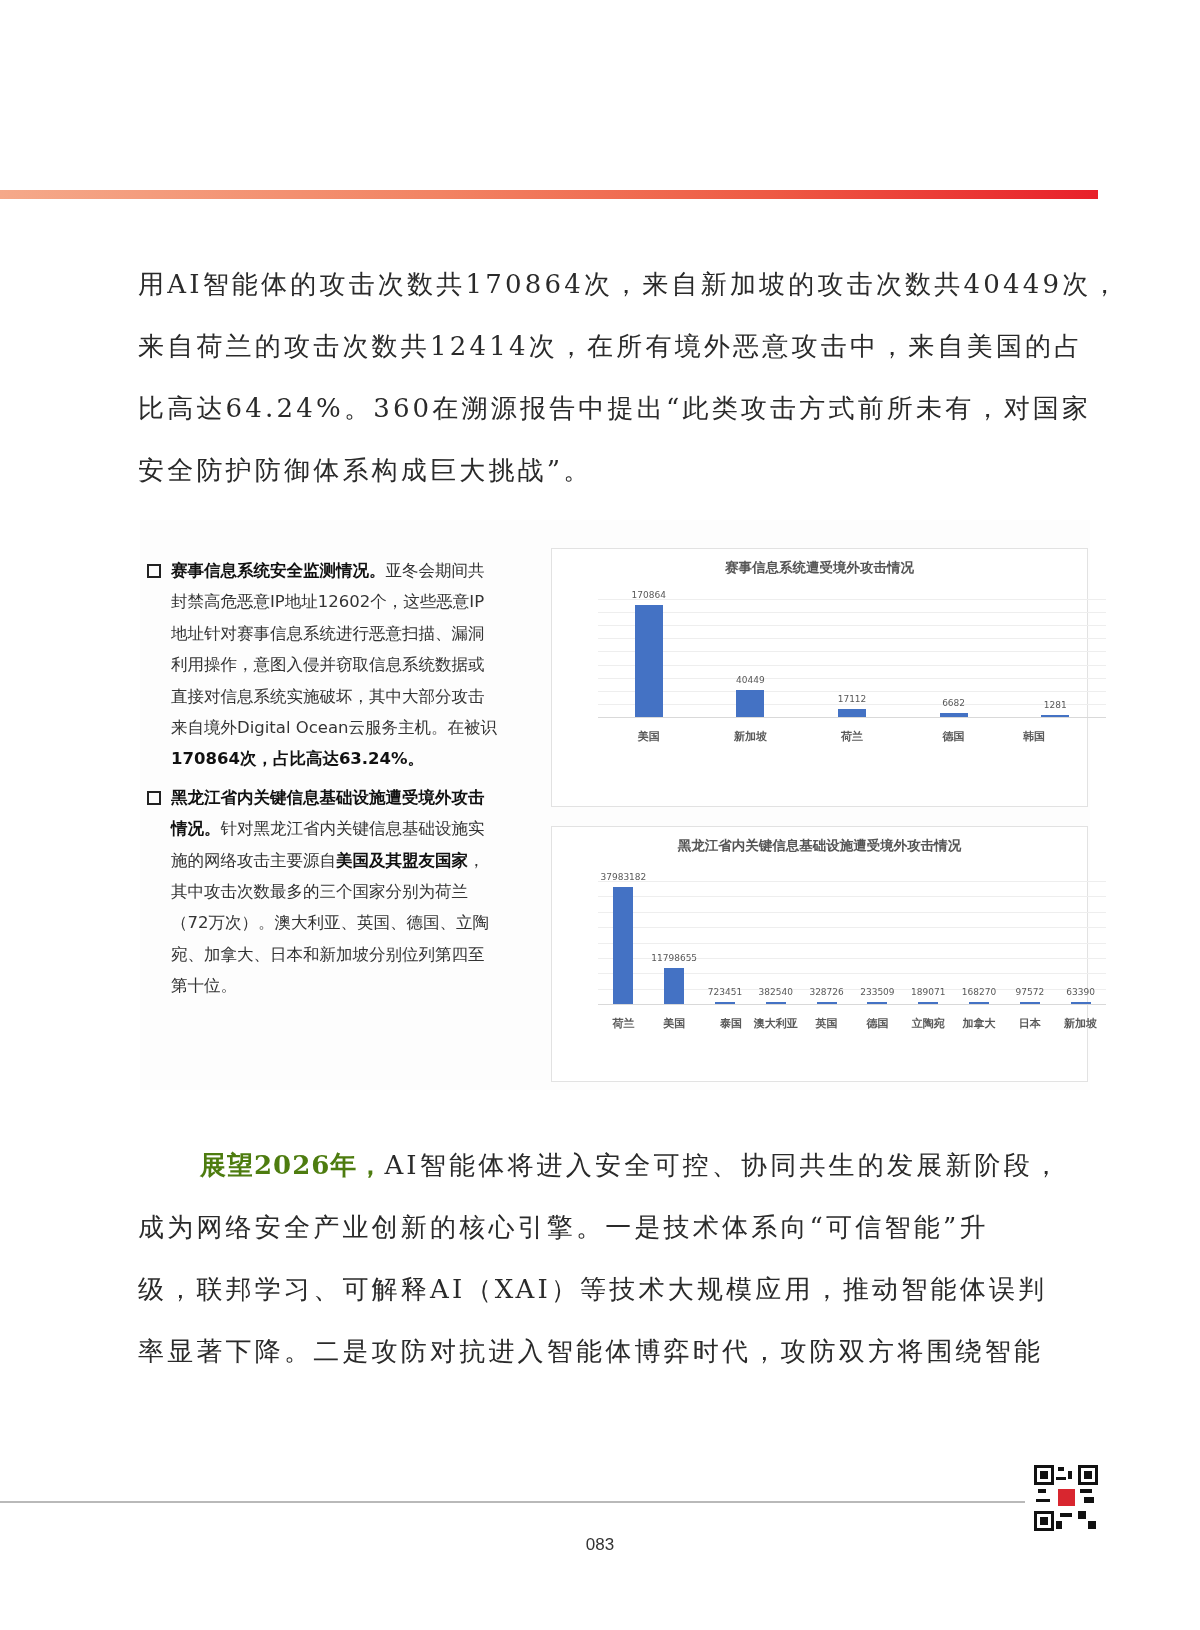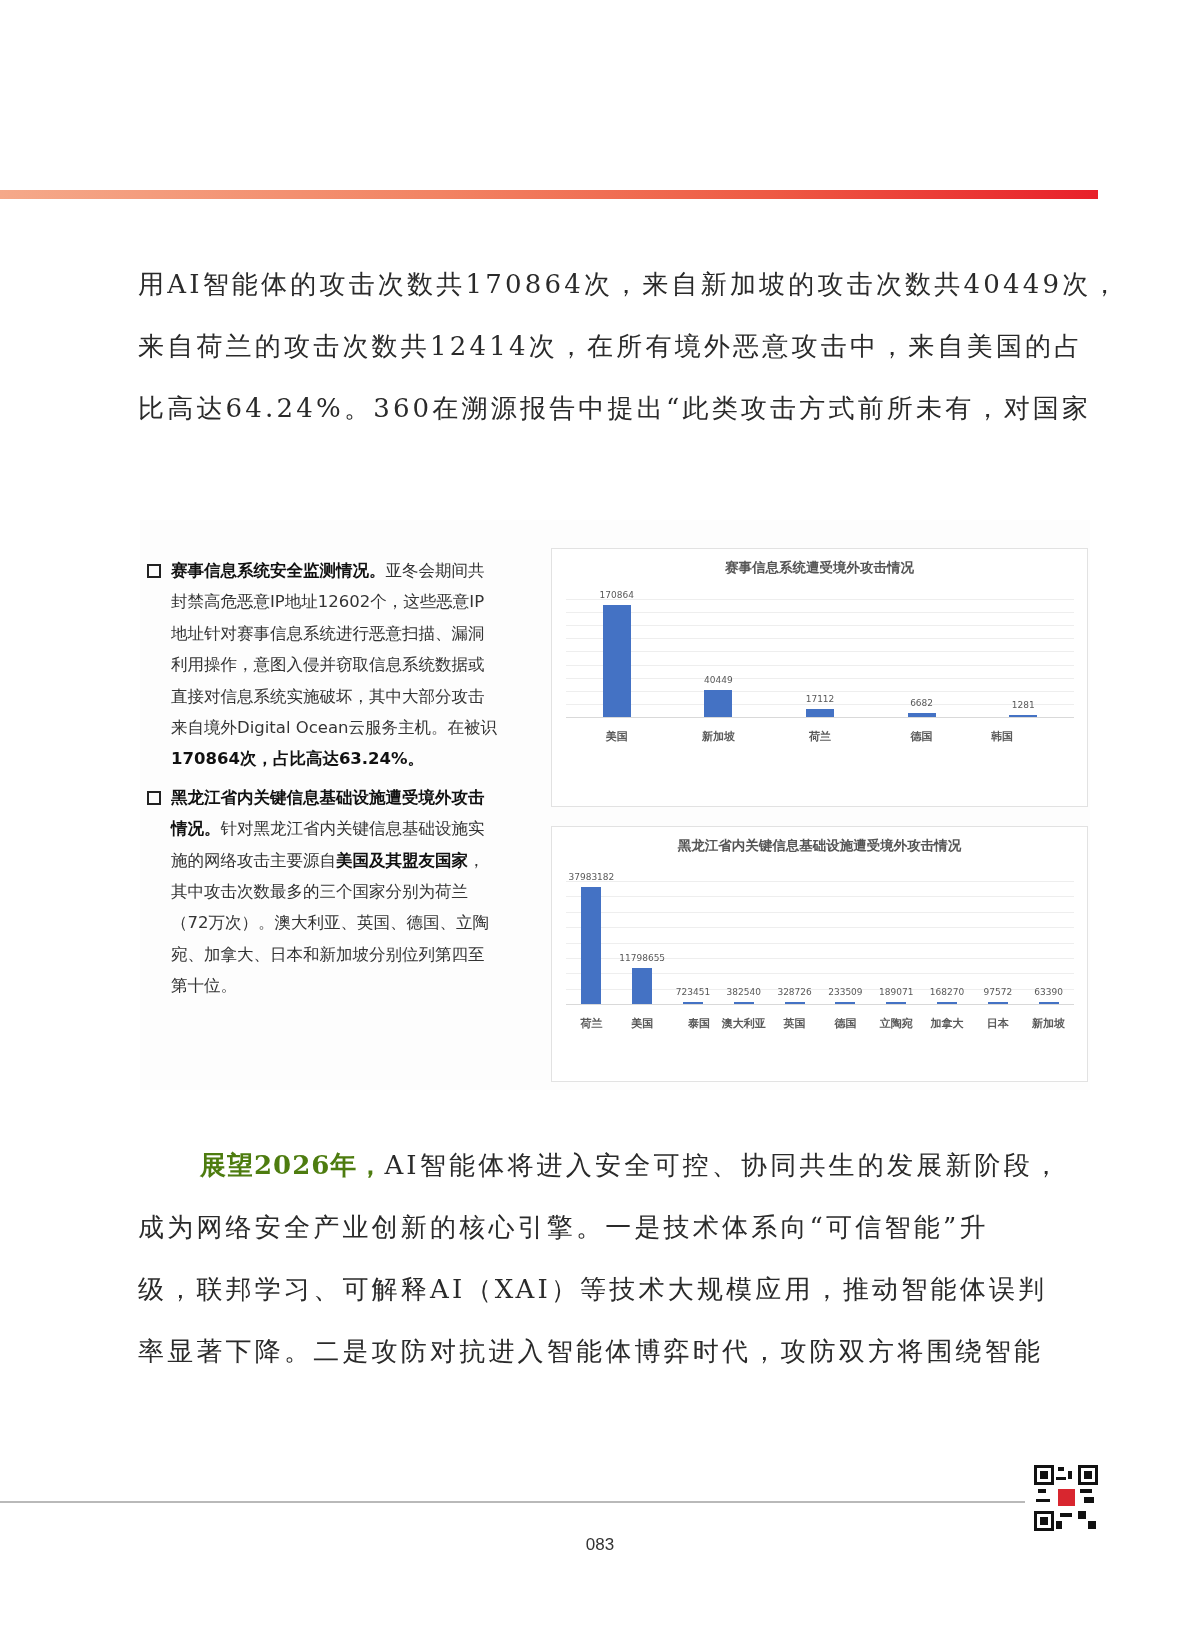--- a/index.html
+++ b/index.html
@@ -22,21 +22,21 @@
     .bullet { position: relative; padding-left: 26px; margin-bottom: 7px; }
     .bullet .box { position: absolute; left: 2px; top: 9px; width: 10px; height: 10px;
                    border: 2px solid #222; }
     .bullet b { color: #111; }
 
     .chart-frame { position: absolute; background: #fff; border: 1px solid #e2e2e2; }
     .chart1 { left: 551px; top: 548px; width: 535px; height: 257px; }
     .chart2 { left: 551px; top: 826px; width: 535px; height: 254px; }
     .chart-title { position: absolute; left: 0; right: 0; text-align: center;
                    font-family: "DejaVu Sans", sans-serif; font-weight: bold; font-size: 13.5px; color: #555; }
-    .plot { position: absolute; }
+    .plot { position: absolute; margin-left: 32px; }
     .grid-line { position: absolute; left: 0; right: 0; height: 1px; background: #eeeeee; }
     .axis-line { position: absolute; left: 0; right: 0; height: 1px; background: #d9d9d9; }
     .bar { position: absolute; background: #4472c4; }
     .val { position: absolute; font-family: "DejaVu Sans", sans-serif; font-size: 9px; color: #595959;
            text-align: center; white-space: nowrap; transform: translateX(-50%); }
     .cat { position: absolute; font-family: "DejaVu Sans", sans-serif; font-size: 11px; font-weight: bold;
            color: #595959; text-align: left; white-space: nowrap; transform: translateX(-50%); }
 
     .footer-line { position: absolute; left: 0; top: 1501px; width: 1025px; height: 2px; background: #b9b9b9; }
     .qr { position: absolute; left: 1034px; top: 1465px; width: 64px; height: 66px; background: #fff; }
@@ -49,20 +49,21 @@
   </style>
 </head>
 <body>
 
 <div class="top-bar"></div>
 
 <div class="para para1">
   <p>用AI智能体的攻击次数共170864次，来自新加坡的攻击次数共40449次，</p>
   <p>来自荷兰的攻击次数共12414次，在所有境外恶意攻击中，来自美国的占</p>
   <p>比高达64.24%。360在溯源报告中提出“此类攻击方式前所未有，对国家</p>
+  <p>安全防护防御体系构成巨大挑战”。</p>
 </div>
 
 <div class="inset"></div>
 
 <div class="bullets">
   <div class="bullet">
     <span class="box"></span>
     <div><b>赛事信息系统安全监测情况。</b><span>亚冬会期间共</span></div>
     <div>封禁高危恶意IP地址12602个，这些恶意IP</div>
     <div>地址针对赛事信息系统进行恶意扫描、漏洞</div>

